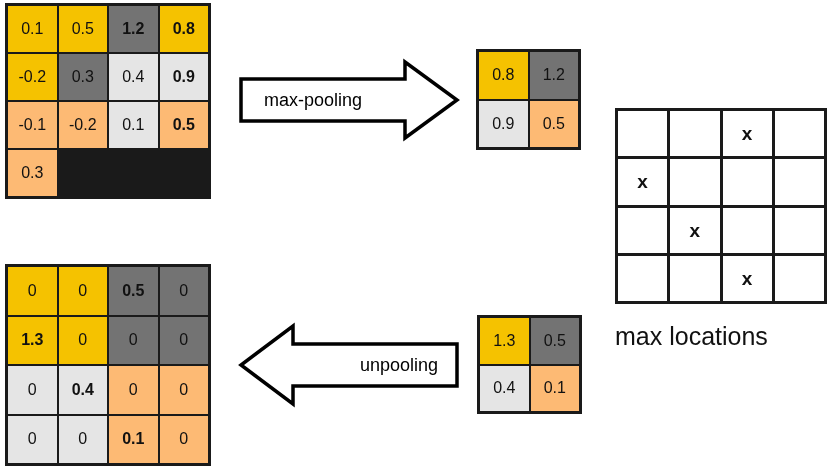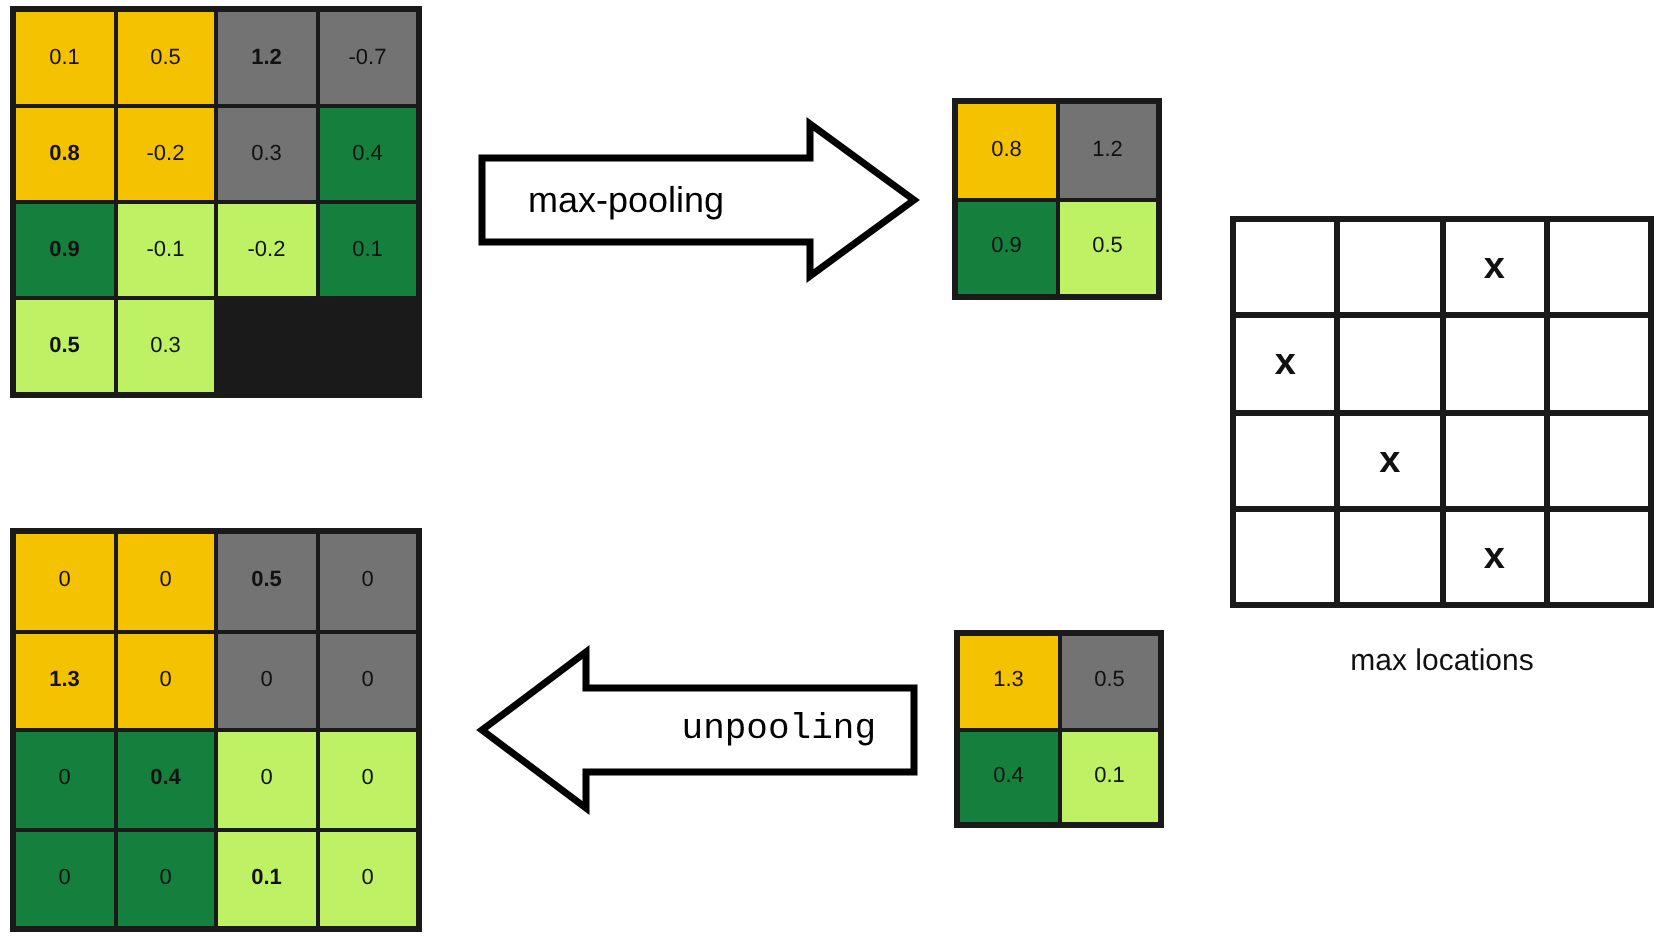--- a/index.html
+++ b/index.html
@@ -30,33 +30,33 @@
     grid-template-rows: repeat(4, 1fr);
   }
   .grid.small {
     grid-template-columns: repeat(2, 1fr);
     grid-template-rows: repeat(2, 1fr);
   }
   .cell {
     display: flex;
     align-items: center;
     justify-content: center;
-    font-size: 11px;
+    font-size: 16px;
     line-height: 1;
     color: #111111;
     box-sizing: border-box;
     user-select: none;
   }
   .cell.bold { font-weight: bold; }
 
   
   .c-yellow { background: #F5C200; }
   .c-blue   { background: #737373; }
-  .c-green  { background: #15803d; }
-  .c-red    { background: #bef264; }
+  .c-green  { background: #e5e5e5; }
+  .c-red    { background: #fdba74; }
   .c-white  { background: #FFFFFF; }
 
   
   #max-locations-grid {
     left: 615px;
     top: 108px;
     width: 212px;
     height: 196px;
     border-width: 3px;
     gap: 3px;
@@ -64,22 +64,21 @@
   #max-locations-grid .cell {
     font-size: 19px;
     font-weight: bold;
     background: #ffffff;
   }
   #max-locations-caption {
     position: absolute;
     left: 615px;
     top: 322px;
     width: 212px;
-    text-align: center;
-    font-size: 15px;
+    font-size: 25px;
     color: #111111;
   }
 
   
   #input-grid {
     left: 5px;
     top: 3px;
     width: 206px;
     height: 196px;
   }
@@ -115,31 +114,30 @@
     height: 100%;
     display: flex;
     align-items: center;
     font-size: 18px;
     color: #000000;
     box-sizing: border-box;
     pointer-events: none;
   }
   #arrow-right { left: 238px; top: 58px; width: 222px; height: 84px; }
   #arrow-right .arrow-label { justify-content: flex-start; padding-left: 26px; }
-  #arrow-left  { left: 238px; top: 322px; width: 222px; height: 86px; font-family: Liberation Mono, monospace; }
+  #arrow-left  { left: 238px; top: 322px; width: 222px; height: 86px; }
   #arrow-left .arrow-label  { justify-content: flex-end; padding-right: 22px; }
 </style>
 </head>
 <body>
 
 <div class="grid big" id="input-grid">
     <div class="cell c-yellow">0.1</div>
     <div class="cell c-yellow">0.5</div>
     <div class="cell c-blue bold">1.2</div>
-    <div class="cell c-blue">-0.7</div>
     <div class="cell c-yellow bold">0.8</div>
     <div class="cell c-yellow">-0.2</div>
     <div class="cell c-blue">0.3</div>
     <div class="cell c-green">0.4</div>
     <div class="cell c-green bold">0.9</div>
     <div class="cell c-red">-0.1</div>
     <div class="cell c-red">-0.2</div>
     <div class="cell c-green">0.1</div>
     <div class="cell c-red bold">0.5</div>
     <div class="cell c-red">0.3</div>

